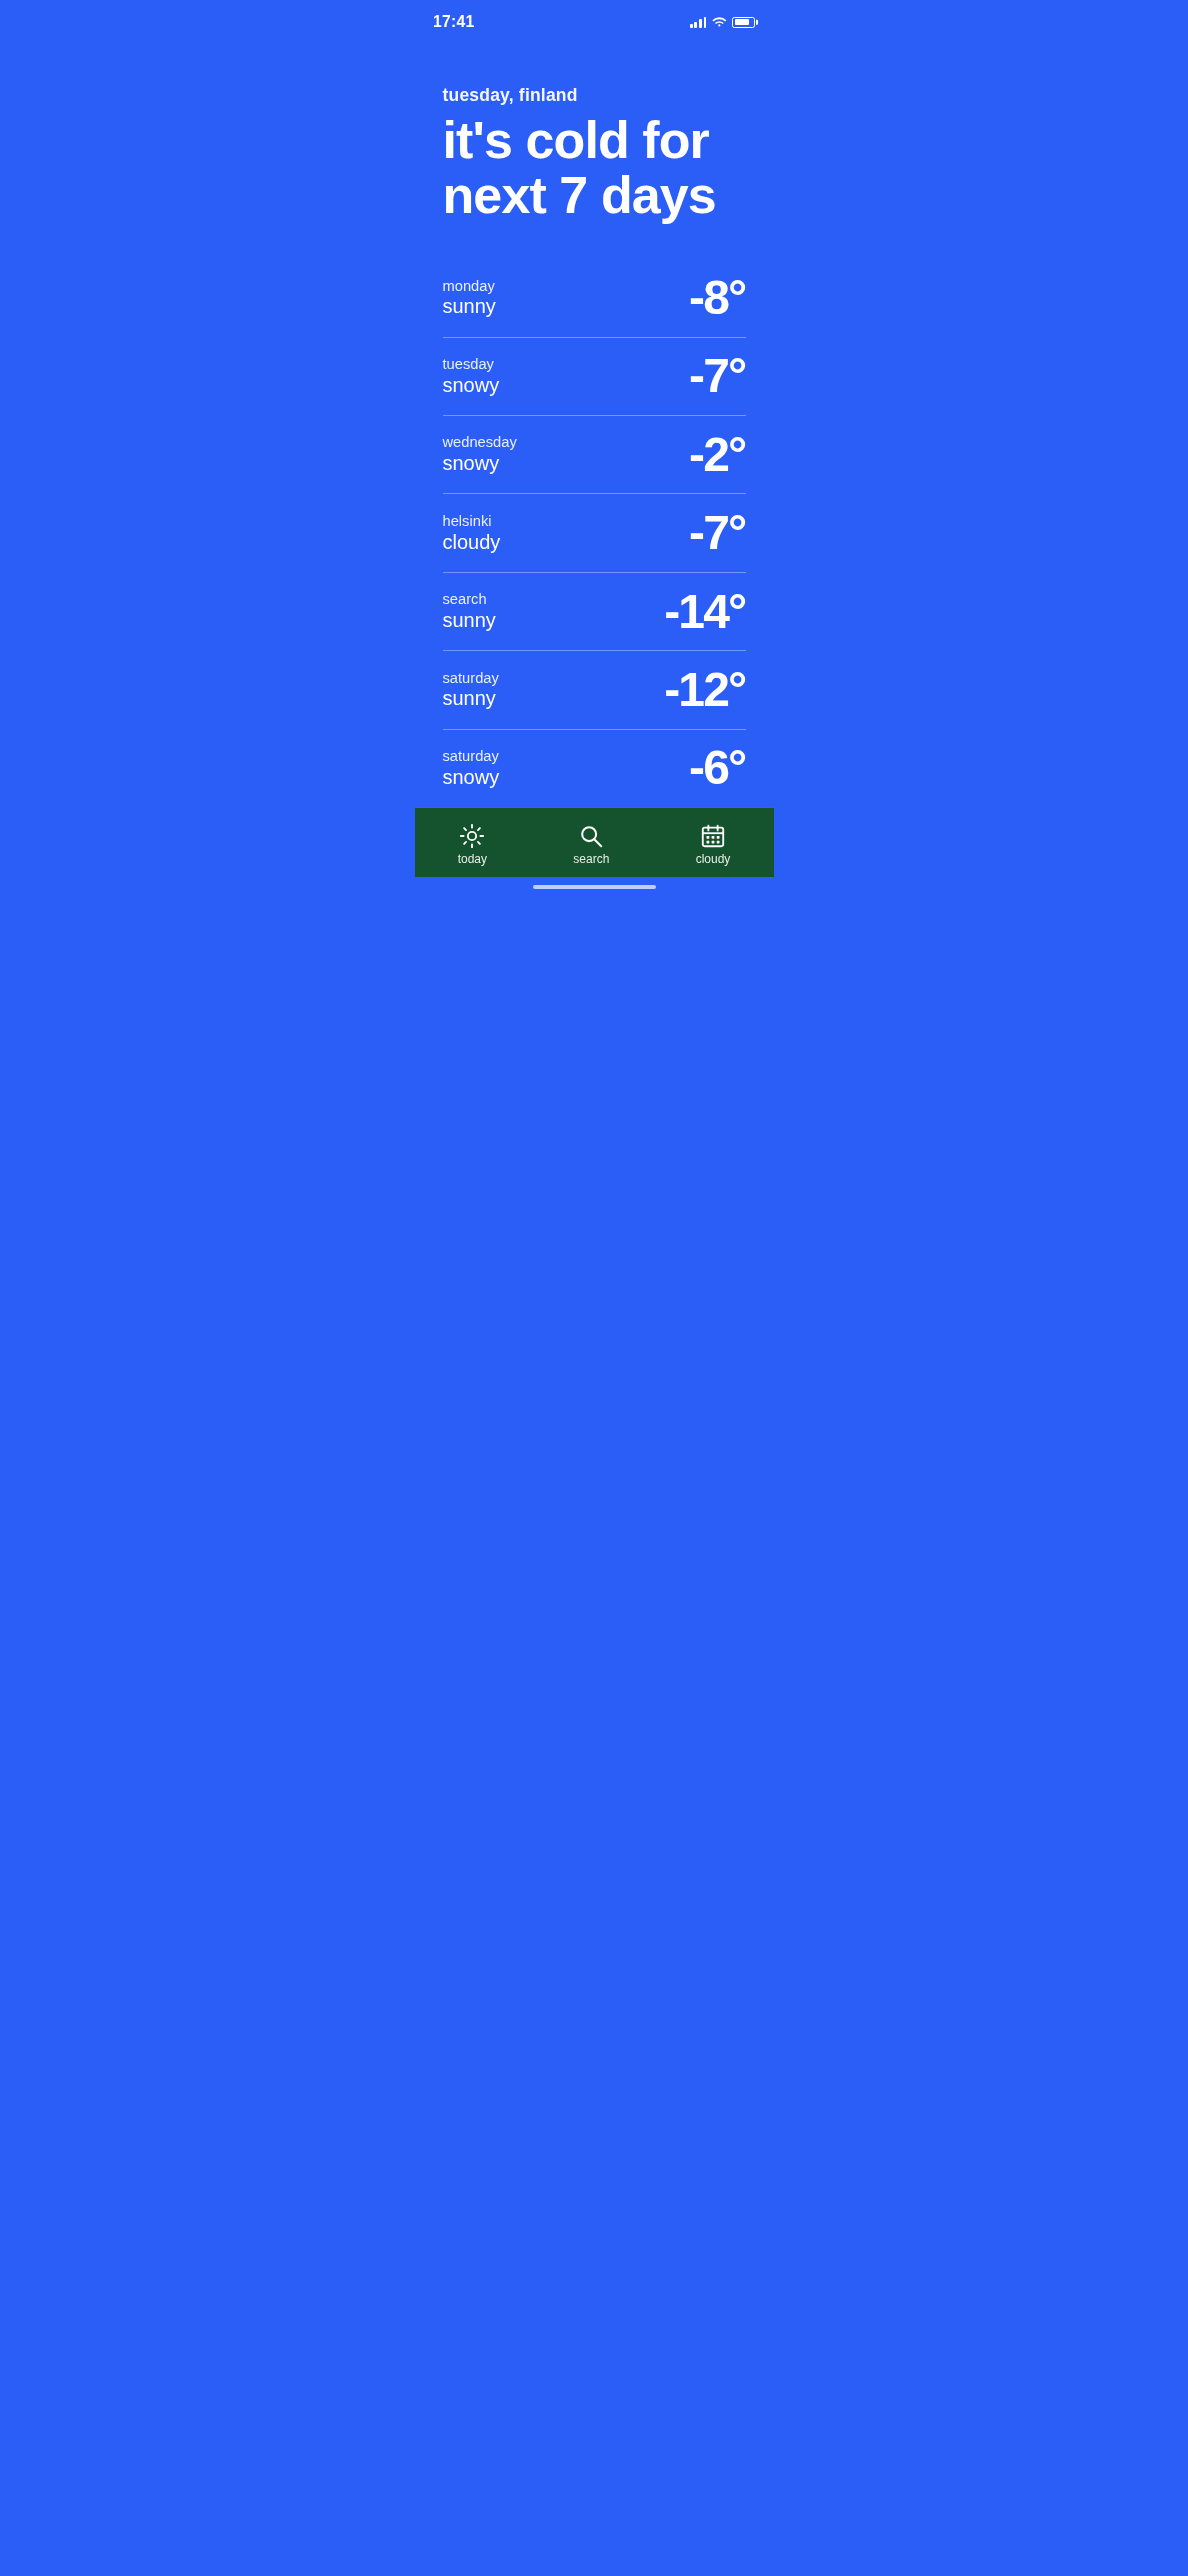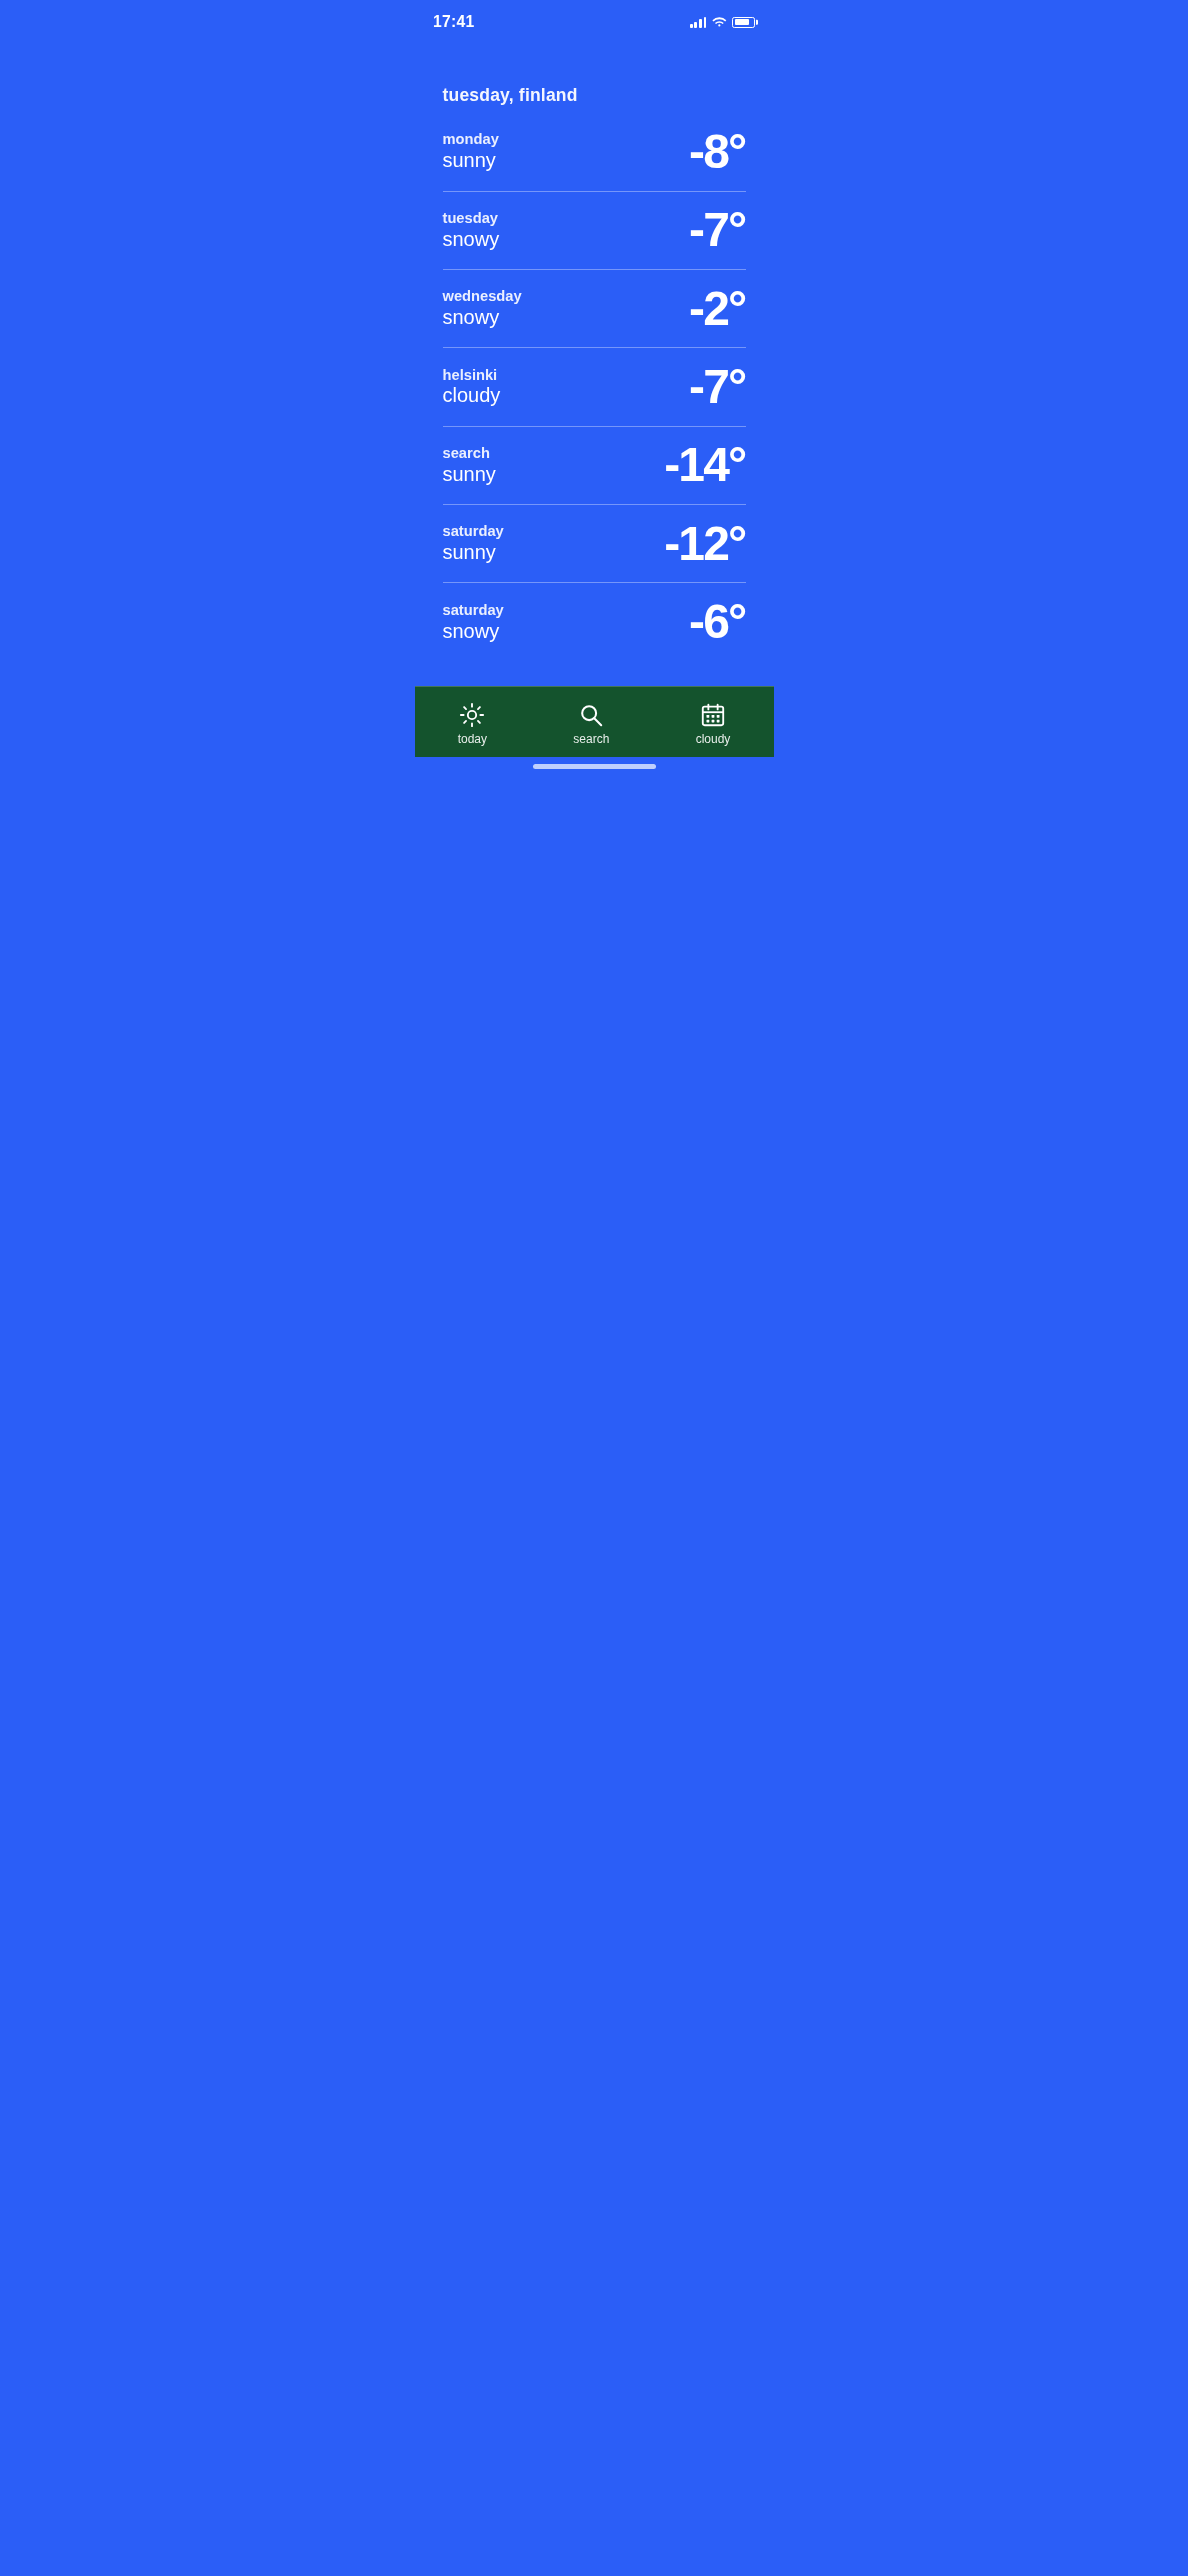--- a/index.html
+++ b/index.html
@@ -140,21 +140,21 @@
     }
 
     .day-info {
       display: flex;
       flex-direction: column;
       gap: 1.8px;
     }
 
     .day-name {
       font-size: 14.7px;
-      font-weight: 700;
+      font-weight: 400;
       opacity: 0.9;
     }
 
     .day-condition {
       font-size: 20px;
       font-weight: 400;
     }
 
     .day-temp {
       font-size: 48px;
@@ -231,20 +231,21 @@
     <div class="battery-icon">
       <div class="battery-body">
         <div class="battery-fill"></div>
       </div>
     </div>
   </div>
 </div>
 
 <div class="main-content">
   <div class="location">tuesday, finland</div>
+  <div class="headline">it's cold for next 7 days</div>
 
   <div class="weather-list">
 
   <div class="weather-row">
       <div class="day-info">
         <span class="day-name">monday</span>
         <span class="day-condition">sunny</span>
       </div>
       <span class="day-temp">-8°</span>
     </div>

